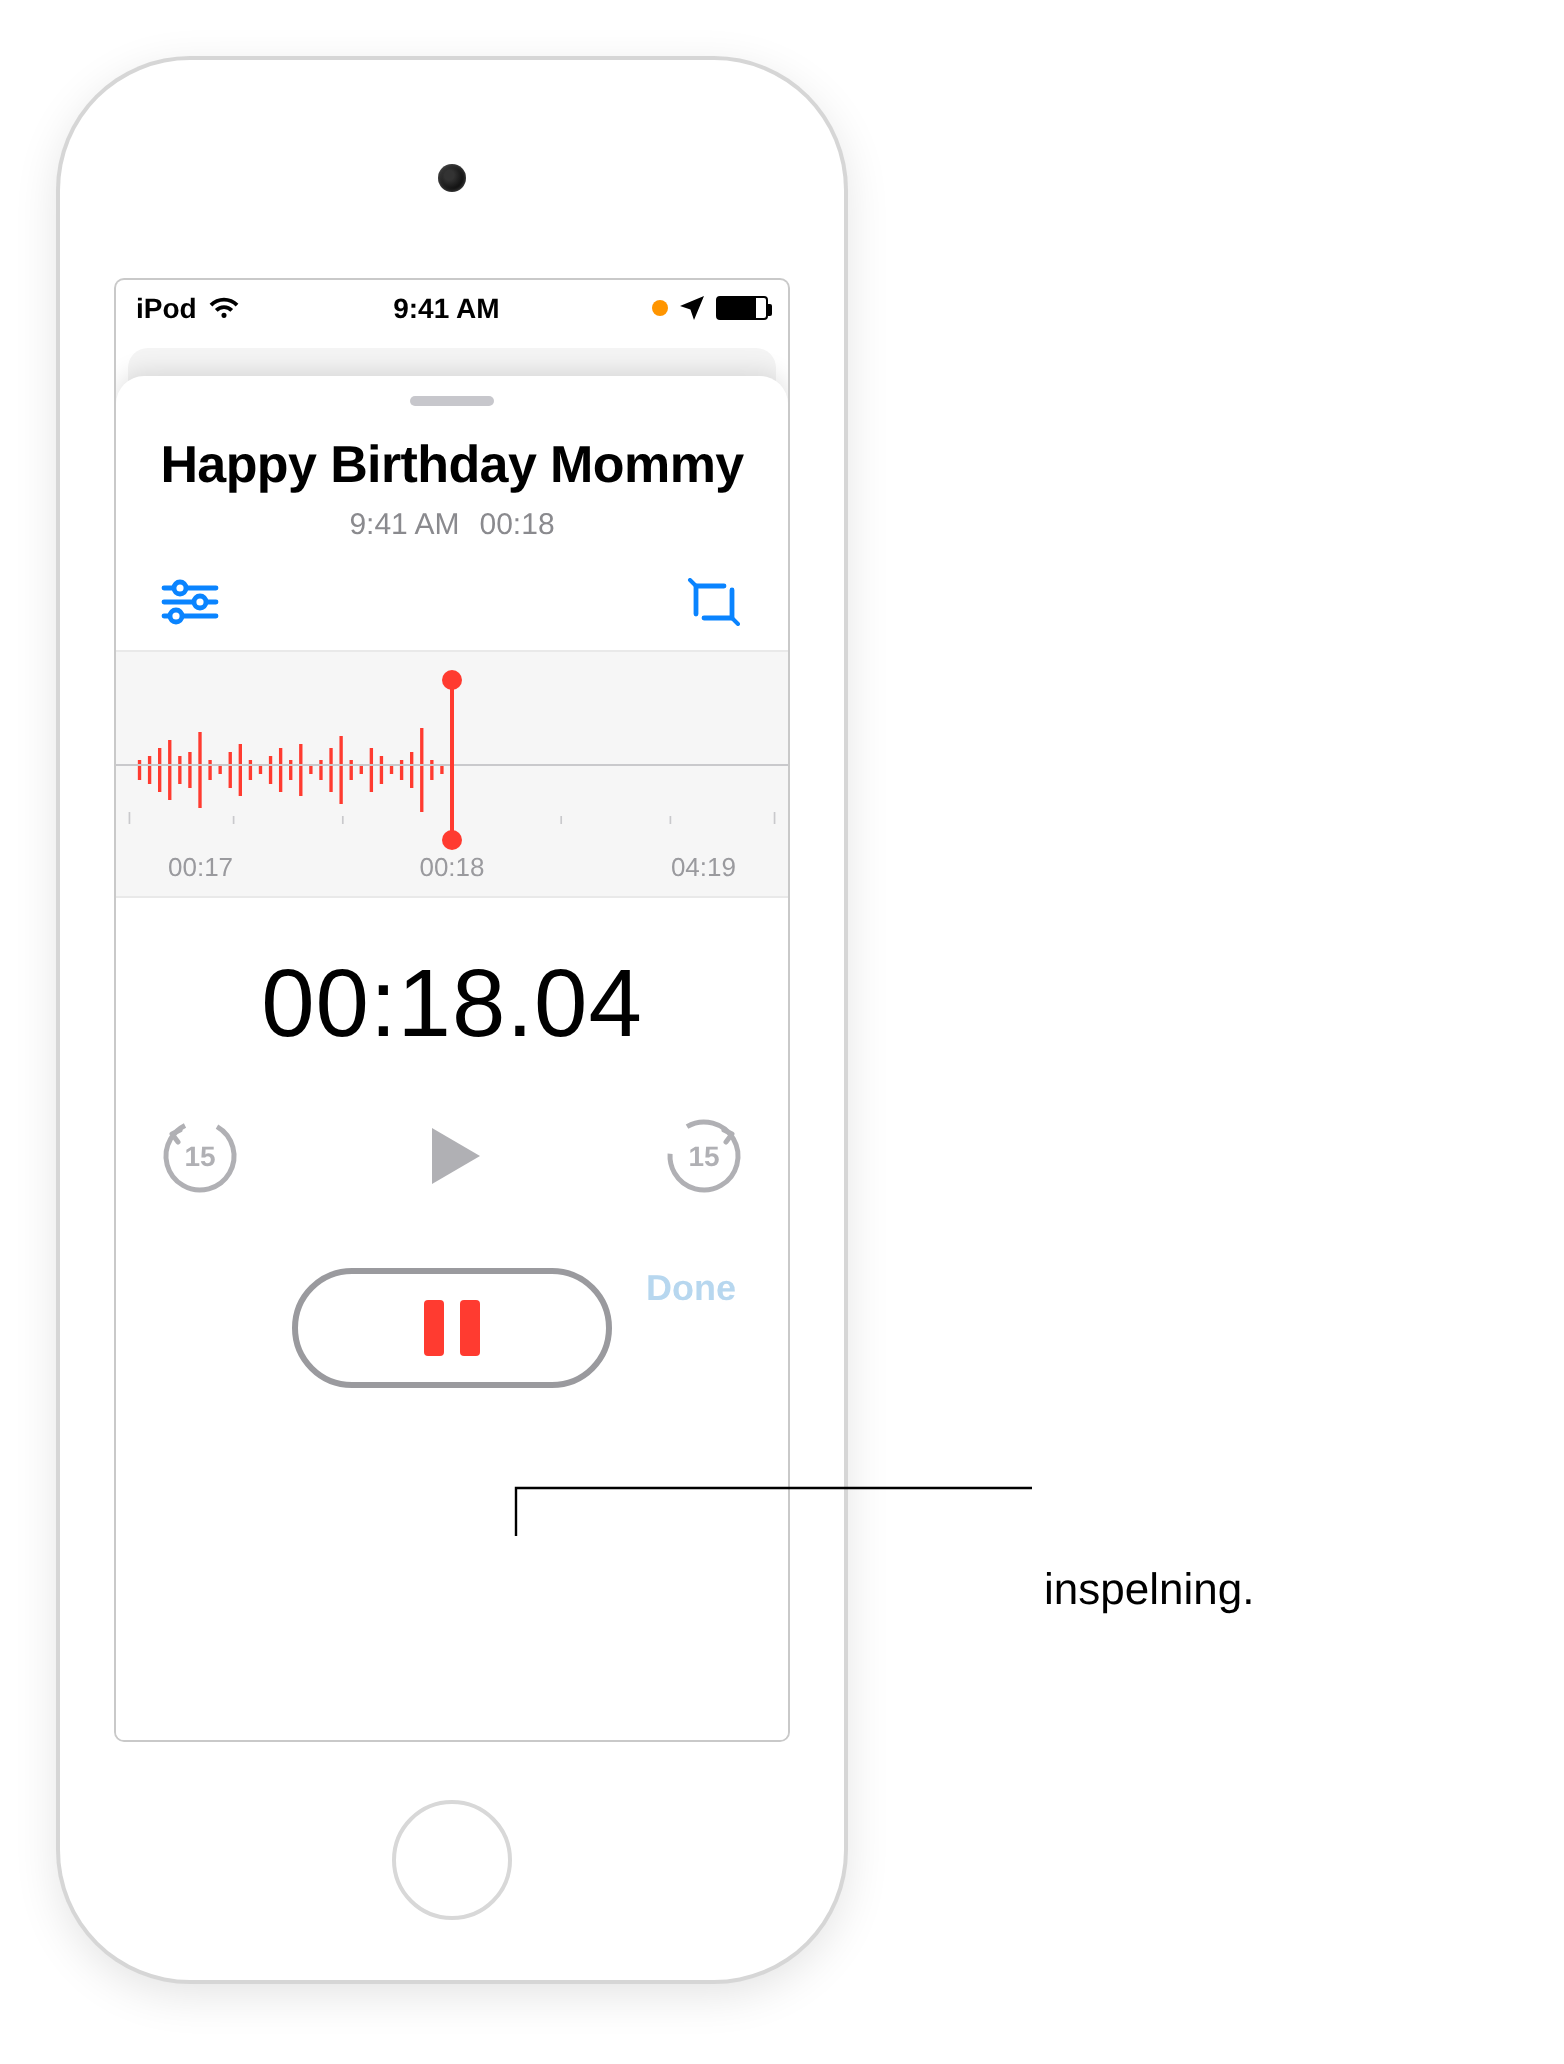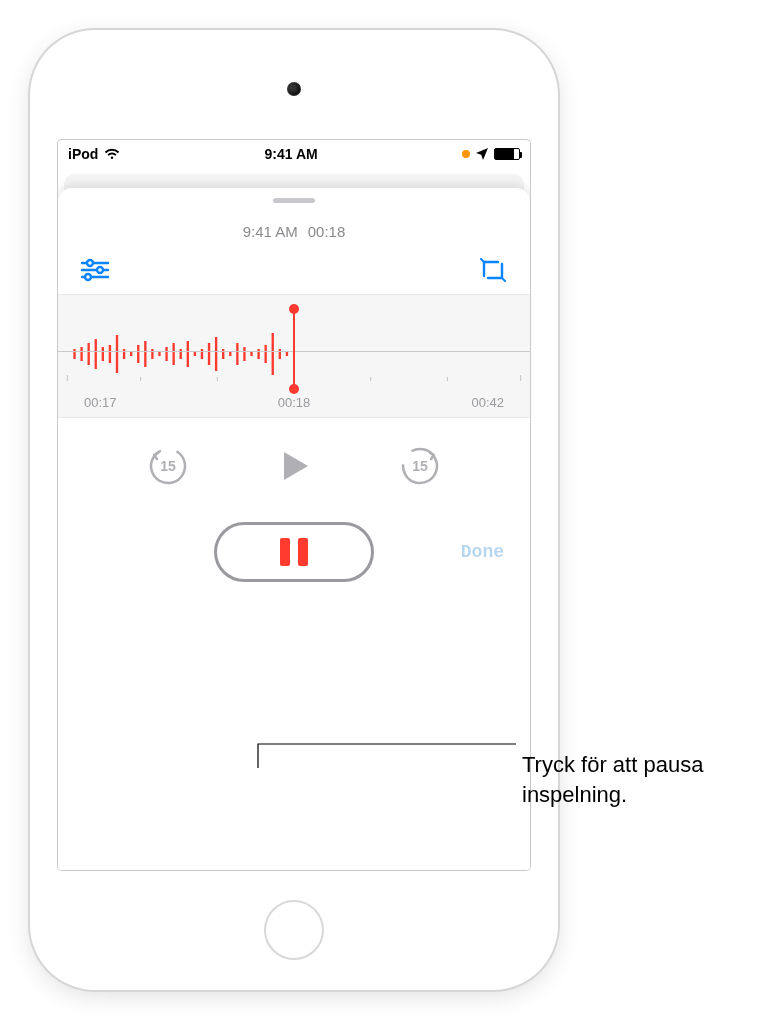--- a/index.html
+++ b/index.html
@@ -7,21 +7,21 @@
       font-family: -apple-system, BlinkMacSystemFont, "Helvetica Neue", Arial, sans-serif;
       background: #fff;
       width: 782px;
       height: 1032px;
       position: relative;
     }
     .device {
       position: absolute;
       left: 30px;
       top: 30px;
-      width: 528px;
+      width: 392px;
       height: 960px;
       border-radius: 65px;
       background: #fff;
       box-shadow: 0 0 0 2px #d6d6d6, 0 6px 24px rgba(0,0,0,0.12);
       padding: 110px 28px 120px 28px;
     }
     .camera {
       position: absolute;
       top: 52px;
       left: 50%;
@@ -134,25 +134,23 @@
     .transport {
       margin-top: 26px;
       display:flex; align-items:center; gap:83px;
     }
     .skip-btn { width:42px; height:42px; color:#b0b0b4; position:relative; }
     .play-btn { width:44px; height:44px; color:#b0b0b4; }
     .bottom-row {
       margin-top: 34px;
       width:100%;
       display:flex;
-      align-items:center;
       justify-content:center;
       position:relative;
       padding: 0 22px;
-      font-family: Liberation Mono, monospace;
     }
     .record-pill {
       width: 160px; height: 60px; border-radius: 32px; border: 3px solid #9a9a9e;
       display:flex; align-items:center; justify-content:center; background:#fff;
     }
     .pause-bars { display:flex; gap:8px; }
     .pause-bars span { width:10px; height:28px; background:#ff3b30; border-radius:2px; }
     .done-btn {
       position:absolute; right:26px; font-size:18px; font-weight:600; color:#b7d7ef;
     }
@@ -194,20 +192,21 @@
         <div class="battery">
             <div class="battery-fill"></div>
           </div>
       </div>
     </div>
 
     <div class="bg-card"></div>
 
     <div class="sheet">
       <div class="grabber"></div>
+      <div class="title">Happy Birthday Mommy</div>
       <div class="subtitle">
         <span>9:41 AM</span>
         <span>00:18</span>
       </div>
 
       <div class="toolrow">
         <span class="tool-btn">
           <svg viewBox="0 0 30 24" fill="none" stroke="currentColor" stroke-width="2.4" stroke-linecap="round">
             <line x1="2" y1="5" x2="28" y2="5"></line>
               <circle cx="10" cy="5" r="3" fill="#fff"></circle>
@@ -268,24 +267,25 @@
             <line x1="70" y1="58" x2="70" y2="62"></line>
               <line x1="135" y1="58" x2="135" y2="62"></line>
             <line x1="265" y1="58" x2="265" y2="62"></line>
               <line x1="330" y1="58" x2="330" y2="62"></line>
           </g>
         </svg>
         <div class="playhead"></div>
         <div class="tick-row">
           <span>00:17</span>
           <span>00:18</span>
-          <span>00:42</span>
+          <span>04:19</span>
         </div>
       </div>
 
+      <div class="timer">00:18.04</div>
 
       <div class="transport">
         <span class="skip-btn">
           <svg viewBox="0 0 42 42">
               <circle cx="21" cy="21" r="17" fill="none" stroke="currentColor" stroke-width="2.5" stroke-dasharray="90 20" transform="rotate(-60 21 21)"></circle>
               <path d="M11 8l-4 2 3 4" fill="none" stroke="currentColor" stroke-width="2.5" stroke-linecap="round" stroke-linejoin="round"></path>
               <text x="21" y="26" text-anchor="middle" font-size="14" fill="currentColor" font-weight="600">15</text>
             </svg>
         </span>
         <span class="play-btn">
@@ -314,15 +314,15 @@
     </div>
   </div>
   <div class="home-button"></div>
 </div>
 
 <svg class="callout-line" style="left:0;top:0;width:782px;height:1032px;position:absolute;pointer-events:none;">
   <path d="M258 768 L258 744 L516 744"></path>
 </svg>
 
 <div class="callout">
-  <span>Tryck för att pausa</span><br>
+  <br>
   <span>inspelning.</span>
 </div>
 
 </body></html>

